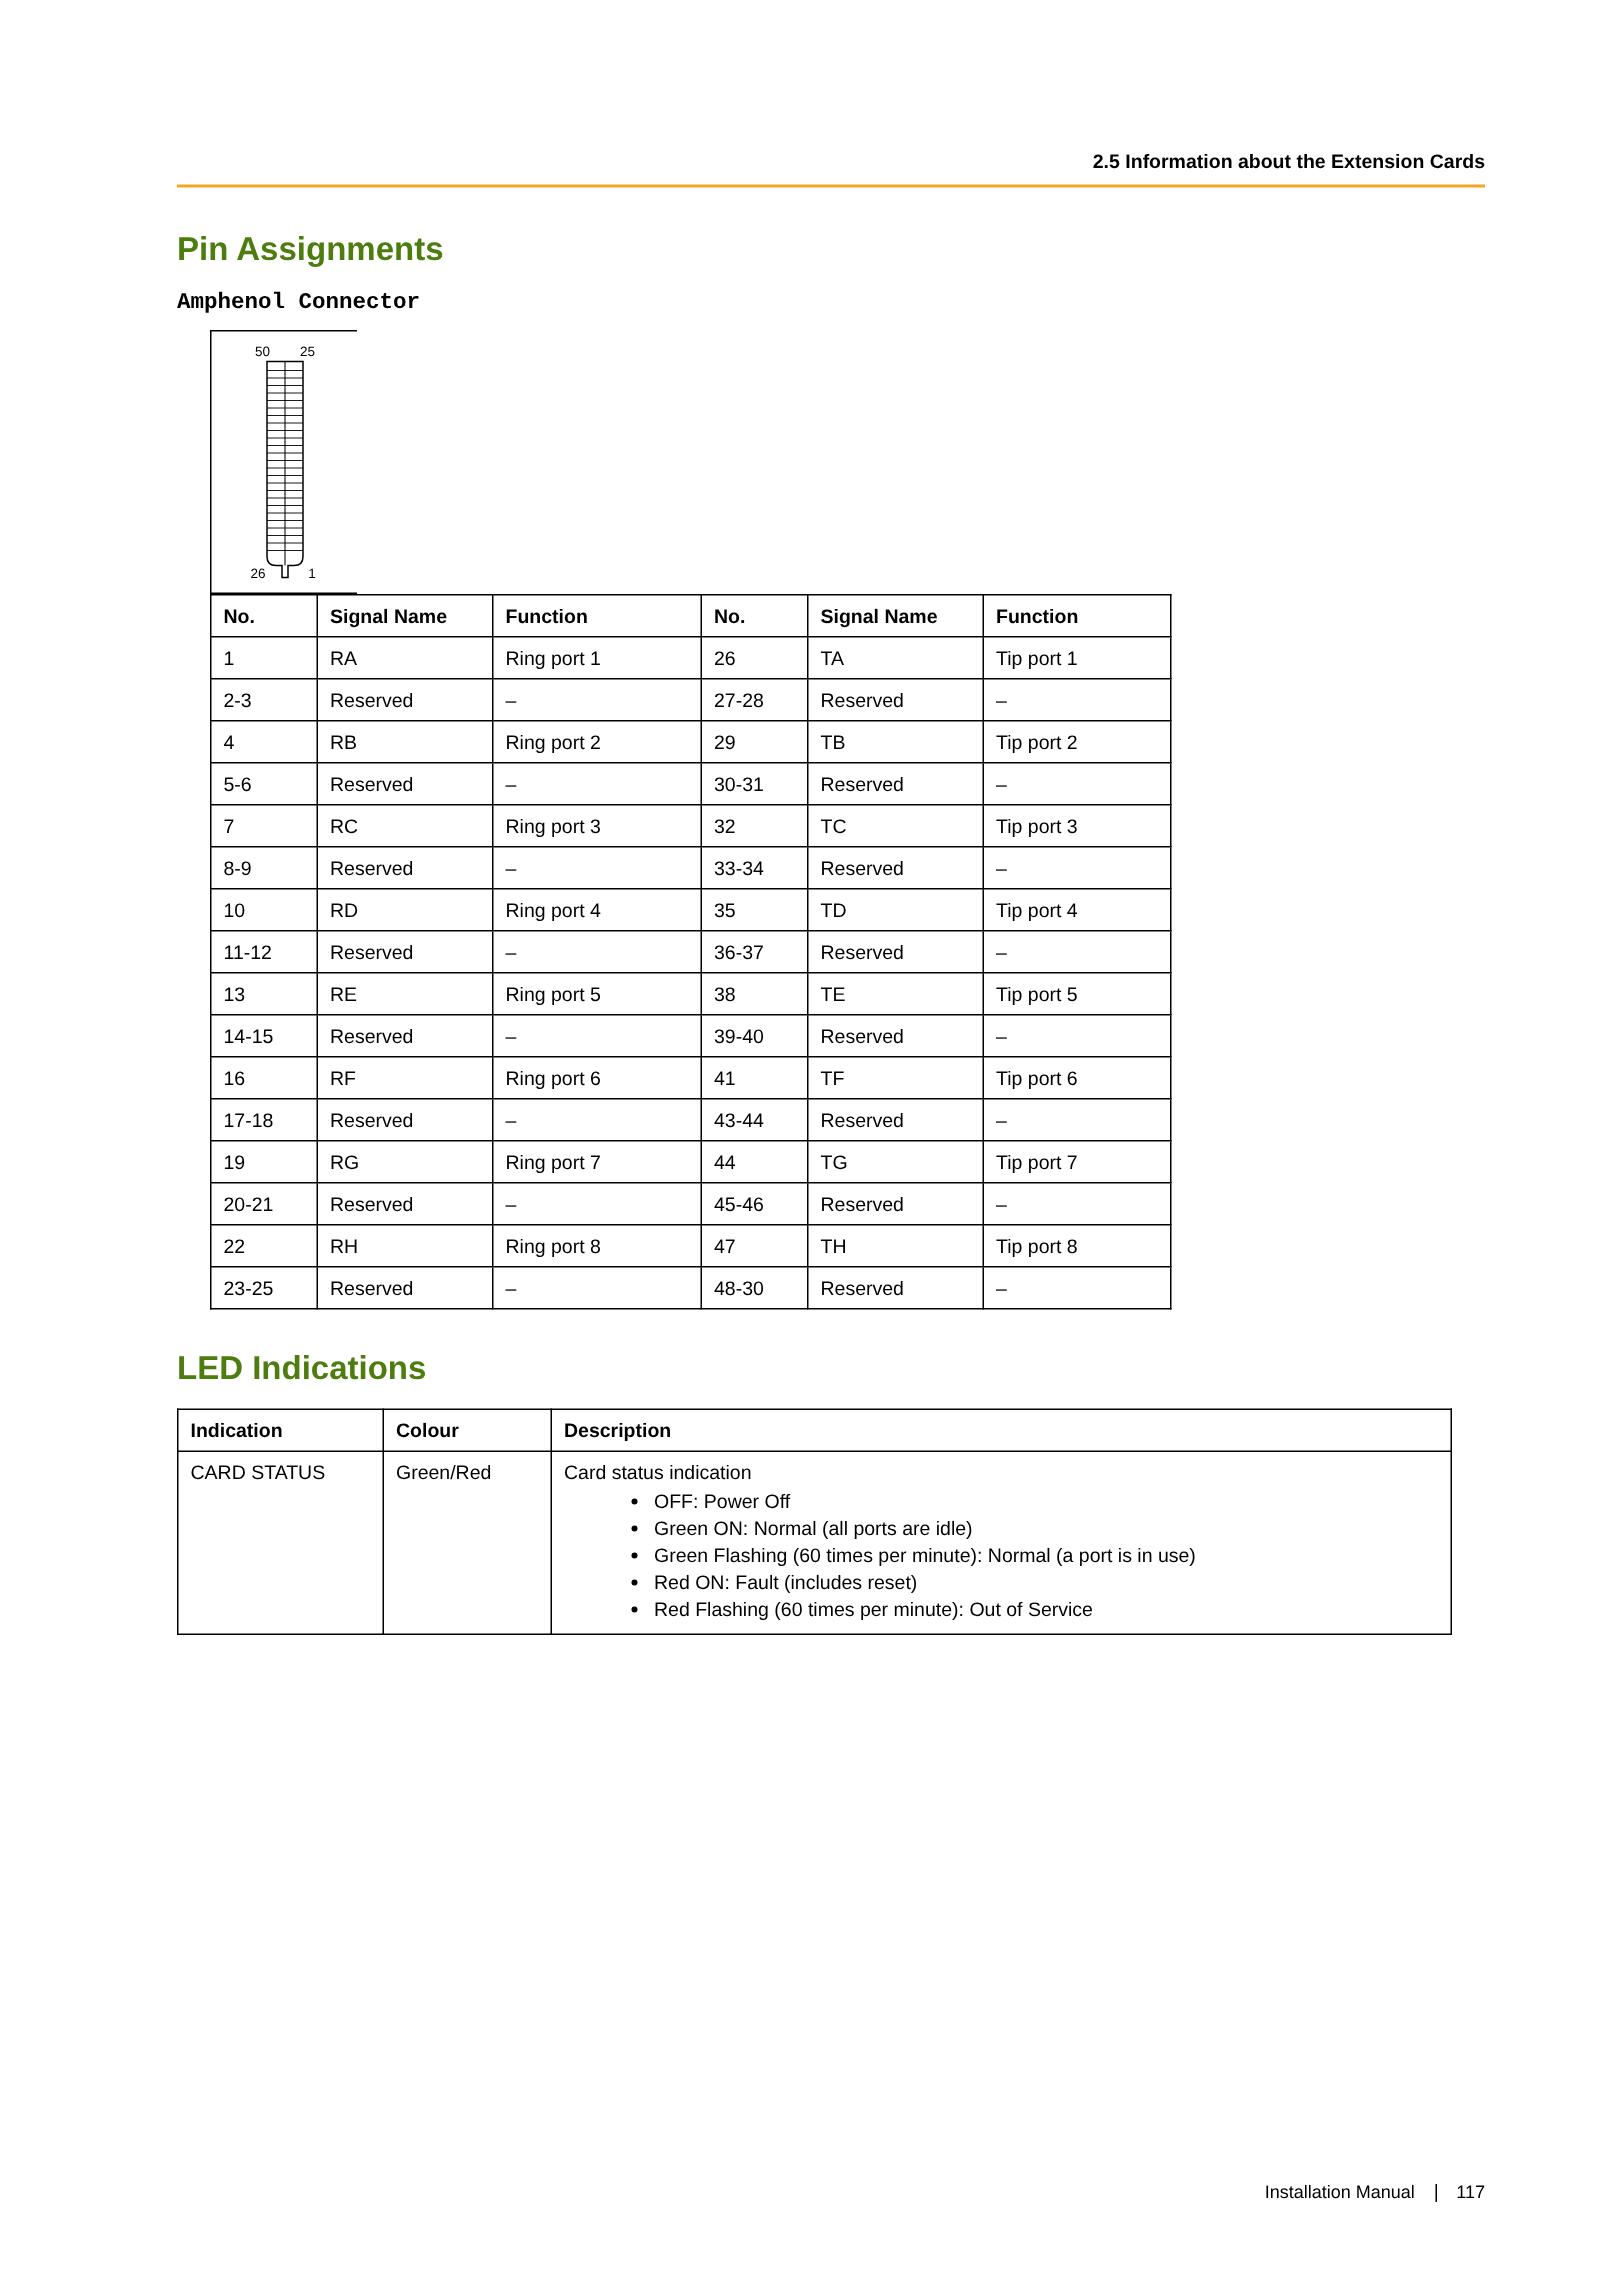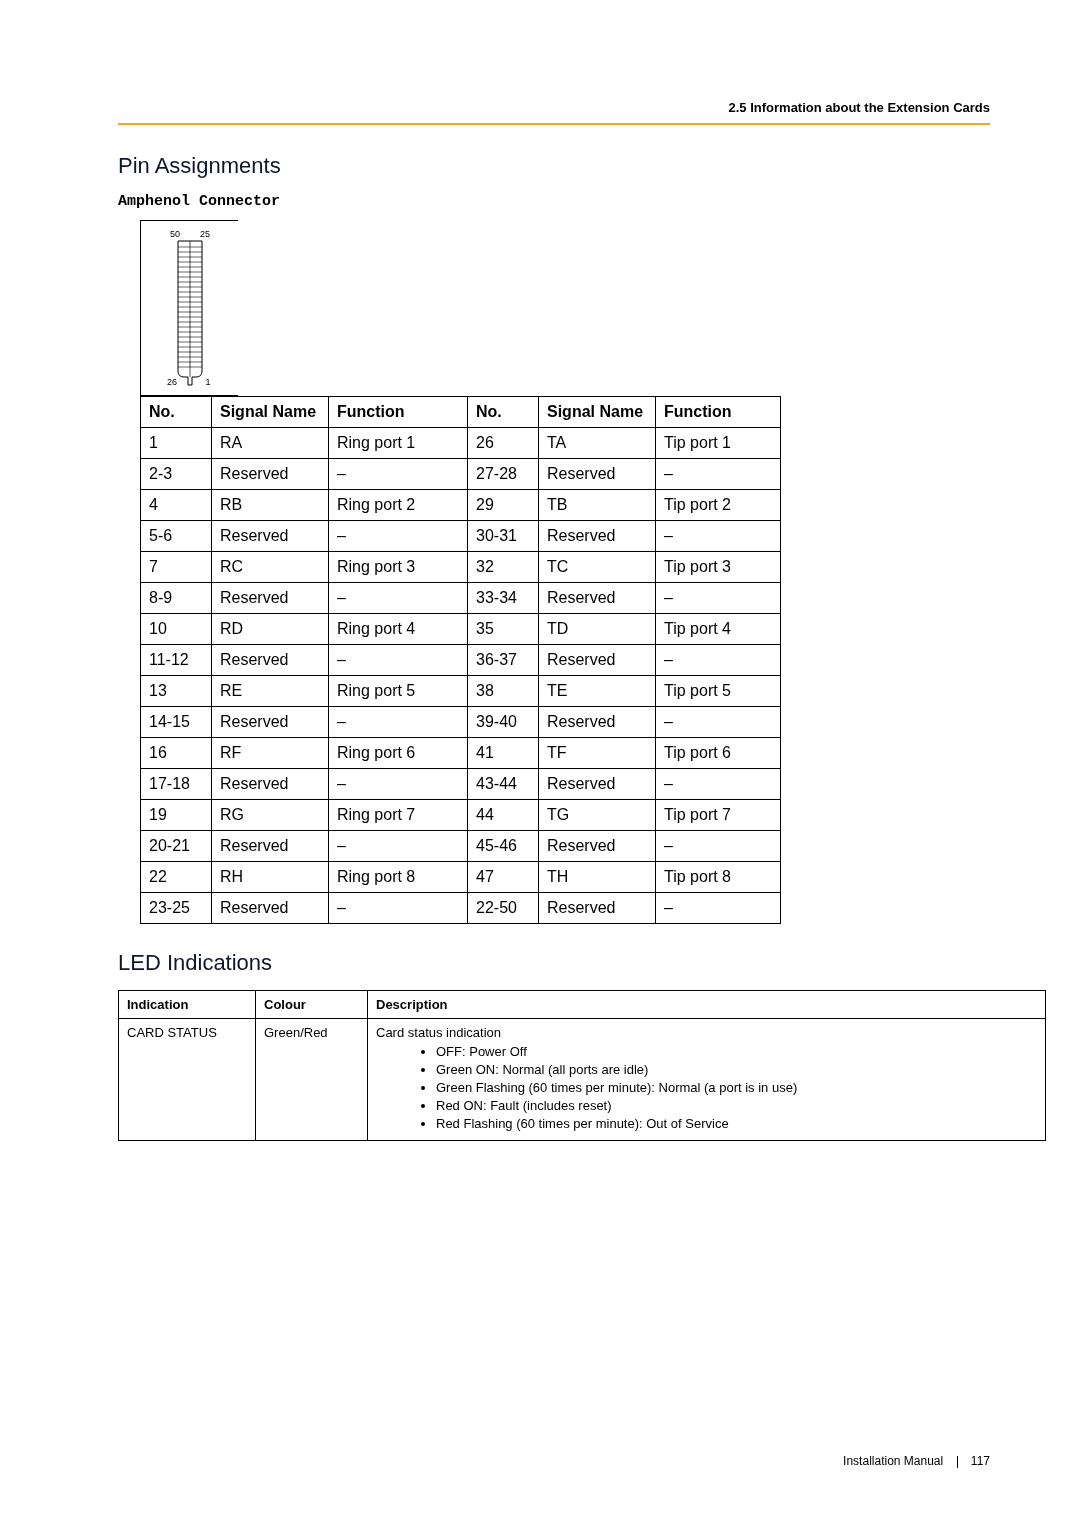--- a/index.html
+++ b/index.html
@@ -21,23 +21,23 @@
     font-weight: bold;
     font-size: 13px;
     margin-bottom: 8px;
   }
   .hr-orange {
     border: none;
     border-top: 2px solid #F5A623;
     margin: 0 0 28px 0;
   }
   h2.blue {
-    color: #0f172a;
+    color: #4d7c0f;
     font-size: 22px;
-    font-weight: normal;
+    font-weight: bold;
     margin: 0 0 14px 0;
   }
   h3.sub {
     font-size: 15px;
     font-weight: bold;
     margin: 4px 0 10px 0;
     font-family: Liberation Mono, monospace;
   }
   .pin-table-wrap {
     display: flex;
@@ -49,39 +49,39 @@
   .connector-cell {
     border: 1px solid #000;
     width: 98px;
     padding: 6px 4px 0 4px;
     box-sizing: border-box;
     border-right: none;
   }
   .conn-svg { display:block; margin:0 auto; }
   table.pin {
     border-collapse: collapse;
-    font-size: 16px;
+    font-size: 13px;
   }
   table.pin th, table.pin td {
     border: 1px solid #000;
     padding: 6px 8px;
     text-align: left;
     vertical-align: middle;
   }
   table.pin th { font-weight: bold; }
   .col-no { width: 54px; }
   .col-sig { width: 100px; }
   .col-fn { width: 122px; }
   .col-no2 { width: 54px; }
   .col-sig2 { width: 100px; }
   .col-fn2 { width: 108px; }
 
   table.led {
     border-collapse: collapse;
-    width: 928px;
+    width: 850px;
     font-size: 13px;
     margin-top: 10px;
   }
   table.led th, table.led td {
     border: 1px solid #000;
     padding: 6px 8px;
     text-align: left;
     vertical-align: top;
   }
   table.led th { font-weight: bold; }
@@ -283,21 +283,21 @@
             <td>RH</td>
             <td>Ring port 8</td>
             <td>47</td>
             <td>TH</td>
             <td>Tip port 8</td>
           </tr>
           <tr>
             <td>23-25</td>
             <td>Reserved</td>
             <td>–</td>
-            <td>22-50</td>
+            <td>48-30</td>
             <td>Reserved</td>
             <td>–</td>
           </tr>
         </tbody>
     </table>
   </div>
 
   <h2 class="blue">LED Indications</h2>
   <table class="led">
     <thead>

